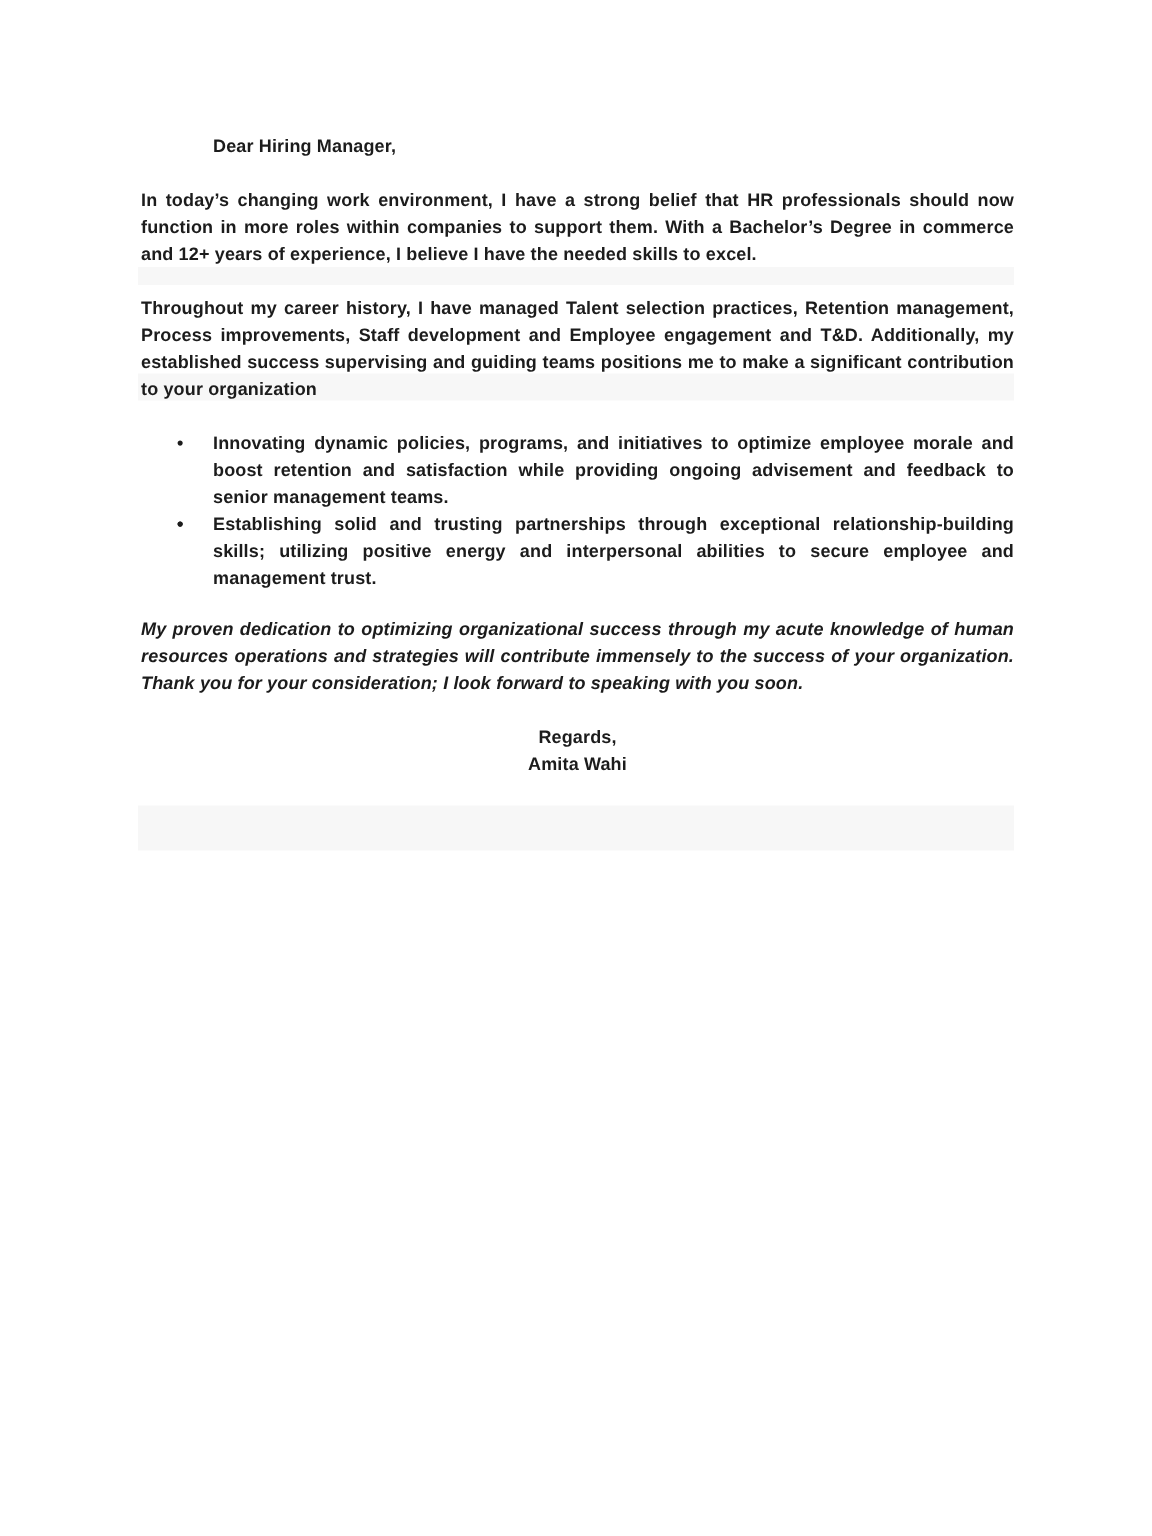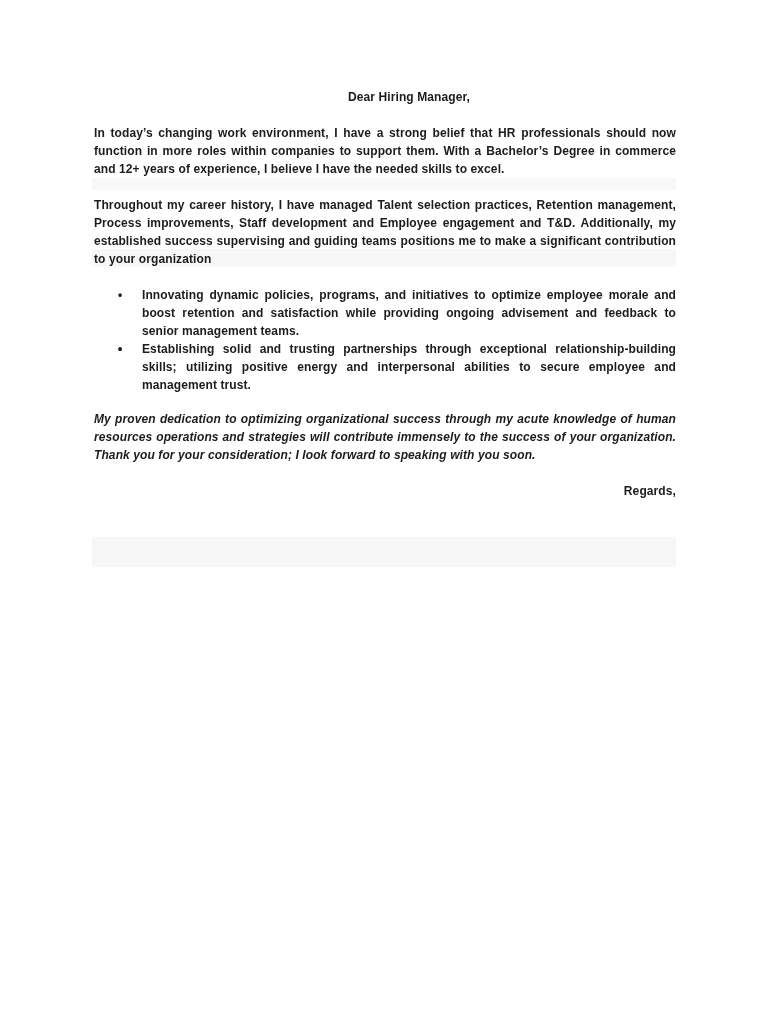--- a/index.html
+++ b/index.html
@@ -40,21 +40,21 @@
     line-height: 18px;
     letter-spacing: 0.1px;
   }
 
   .para {
     text-align: justify;
     margin-bottom: 18px;
   }
 
   .salutation {
-    text-align: center;
+    text-align: left;
     margin-bottom: 18px;
     padding-left: 48px;
   }
 
   .intro-line {
     text-align: left;
     margin-bottom: 22px;
   }
 
   ul.achievements {
@@ -76,21 +76,21 @@
     top: 0;
     font-size: 12px;
   }
 
   .closing-block {
     margin-top: 14px;
     font-style: italic;
   }
 
   .regards-line, .signature-line {
-    text-align: right;
+    text-align: center;
     margin-bottom: 0;
     line-height: 18px;
   }
 </style>
 </head>
 <body>
 
 <div class="page">
 
   <div class="scan-band band-1"></div>
@@ -117,15 +117,16 @@
       <li>
         <span class="bullet-dot">•</span>
         <span class="bullet-text">Establishing solid and trusting partnerships through exceptional relationship-building skills; utilizing positive energy and interpersonal abilities to secure employee and management trust.</span>
       </li>
     </ul>
 
     <p class="para closing-block">My proven dedication to optimizing organizational success through my acute knowledge of human resources operations and strategies will contribute immensely to the success of your organization. Thank you for your consideration; I look forward to speaking with you soon.</p>
 
     <p class="regards-line">Regards,</p>
 
+    <p class="signature-line">Amita Wahi</p>
 
   </div>
 </div>
 
 </body></html>

